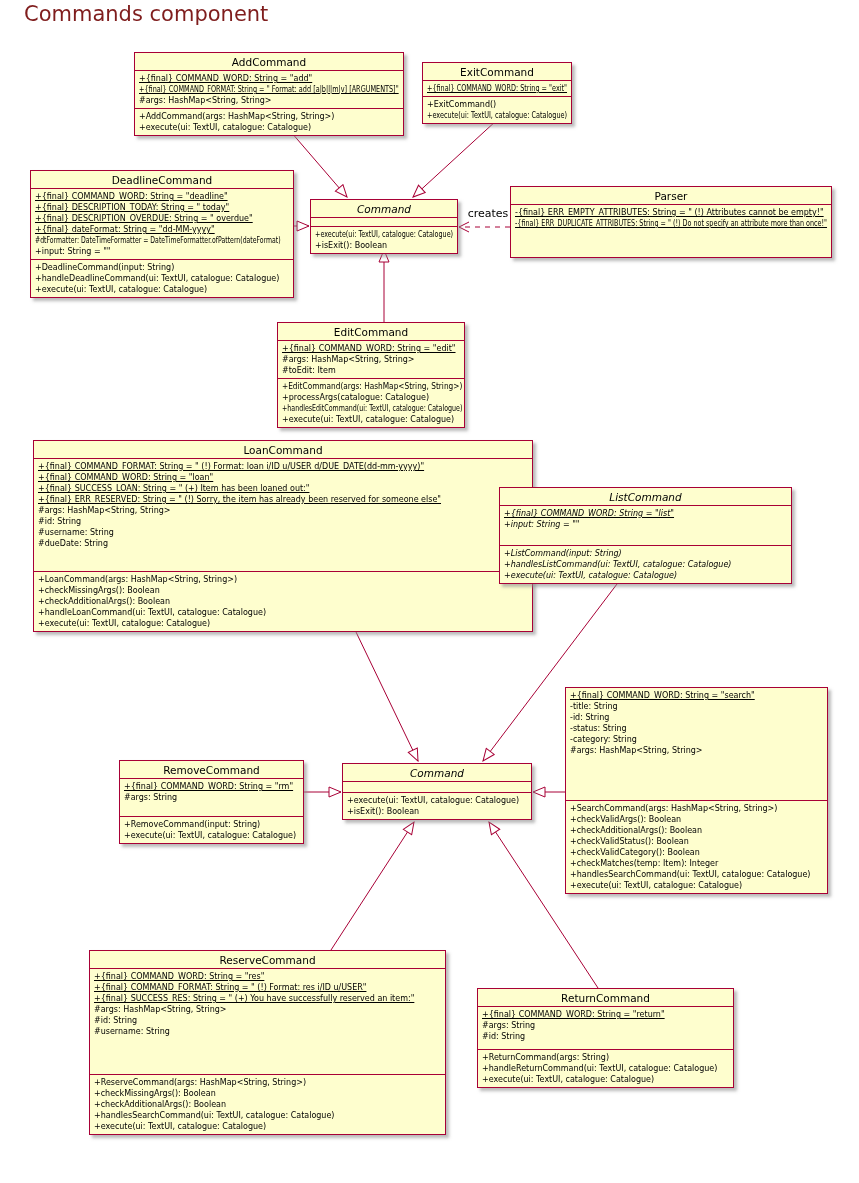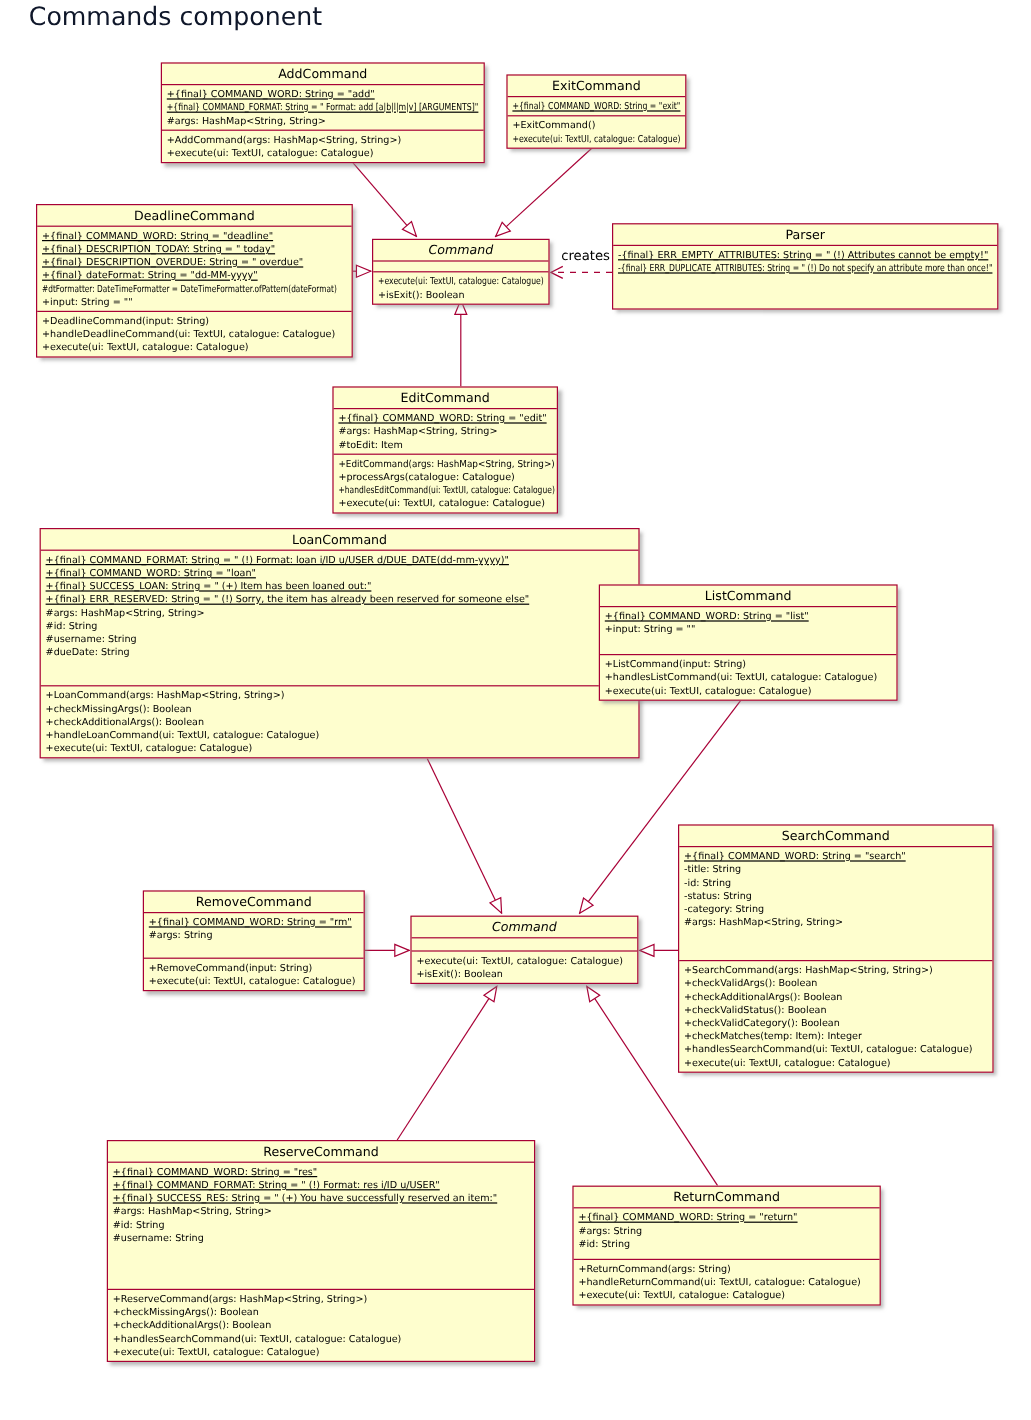--- a/index.html
+++ b/index.html
@@ -3,21 +3,21 @@
 <meta charset="utf-8">
 <style>
   html,body{margin:0;padding:0;}
   body{
     width:859px;height:1183px;position:relative;background:#ffffff;
     font-family:"DejaVu Sans","Liberation Sans",sans-serif;
     overflow:hidden;
   }
   .page-title{
     position:absolute;left:24px;top:2px;
-    font-size:21px;font-weight:500;color:#0f172a;
+    font-size:21px;font-weight:500;color:#7f1d1d;
   }
   #arrows{position:absolute;left:0;top:0;z-index:0;pointer-events:none;}
   .uml-class{
     position:absolute;z-index:1;box-sizing:border-box;
     background:#FEFECE;border:1.5px solid #A80036;
     box-shadow:3px 3px 3px rgba(140,140,140,0.6);
     display:flex;flex-direction:column;
   }
   .uml-title{
     text-align:center;font-size:10.5px;color:#000;
@@ -36,23 +36,23 @@
     font-size:11px;color:#000;z-index:1;
   }
   
   #c-add      {left:134px;top:52px; width:270px;min-height:80px;}
   #c-exit     {left:422px;top:62px; width:150px;min-height:58px;}
   #c-deadline {left:30px; top:170px;width:264px;min-height:112px;}
   #c-command1 {left:310px;top:199px;width:148px;min-height:49px;}
   #c-parser   {left:510px;top:186px;width:322px;min-height:72px;}
   #c-edit     {left:277px;top:322px;width:188px;min-height:93px;}
   #c-loan     {left:33px; top:440px;width:500px;min-height:192px;}
-  #c-list     {left:499px;top:487px;width:249px;min-height:97px;}
+  #c-list     {left:499px;top:487px;width:293px;min-height:97px;font-style:italic;}
   #c-search   {left:565px;top:687px;width:263px;min-height:207px;}
-  #c-remove   {left:119px;top:742px;width:185px;min-height:84px;}
+  #c-remove   {left:119px;top:760px;width:185px;min-height:84px;}
   #c-command2 {left:342px;top:763px;width:190px;min-height:57px;}
   #c-reserve  {left:89px; top:950px;width:357px;min-height:185px;}
   #c-return   {left:477px;top:988px;width:257px;min-height:100px;}
 </style>
 </head>
 <body>
 
 <div class="page-title">Commands component</div>
 
 <svg id="arrows" width="859" height="1183" viewBox="0 0 859 1183">
@@ -182,21 +182,20 @@
       <div class="member-line">+input: String = ""</div>
     </div>
   <div class="uml-methods">
       <div class="member-line">+ListCommand(input: String)</div>
       <div class="member-line">+handlesListCommand(ui: TextUI, catalogue: Catalogue)</div>
       <div class="member-line">+execute(ui: TextUI, catalogue: Catalogue)</div>
     </div>
 </div>
 
 <div class="uml-class" id="c-search">
-  <div class="uml-title">SearchCommand</div>
   <div class="uml-attrs">
       <div class="member-line final">+{final} COMMAND_WORD: String = "search"</div>
       <div class="member-line">-title: String</div>
       <div class="member-line">-id: String</div>
       <div class="member-line">-status: String</div>
       <div class="member-line">-category: String</div>
       <div class="member-line">#args: HashMap&lt;String, String&gt;</div>
     </div>
   <div class="uml-methods">
       <div class="member-line">+SearchCommand(args: HashMap&lt;String, String&gt;)</div>

